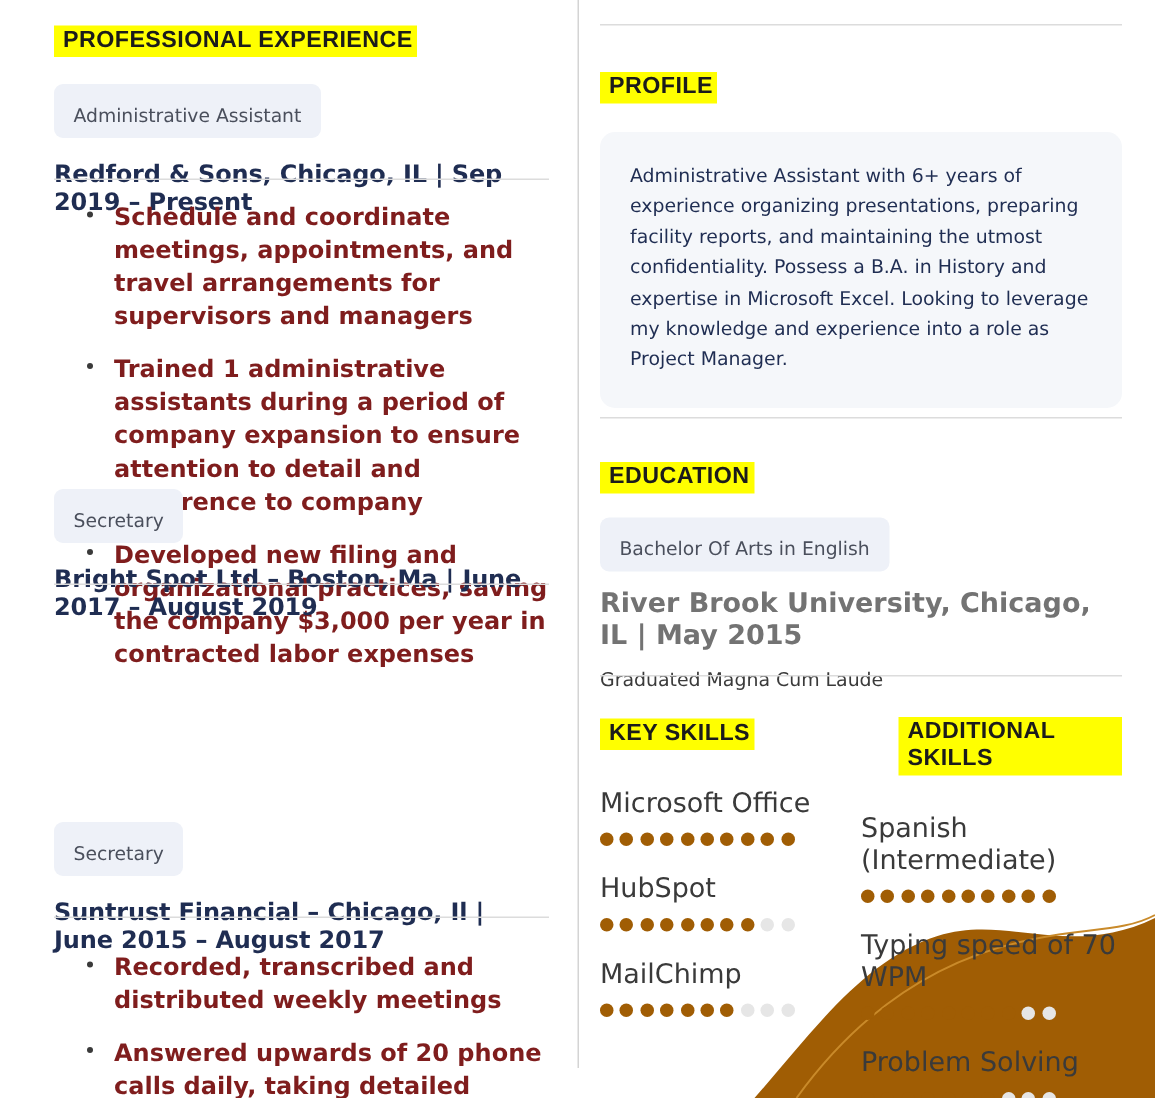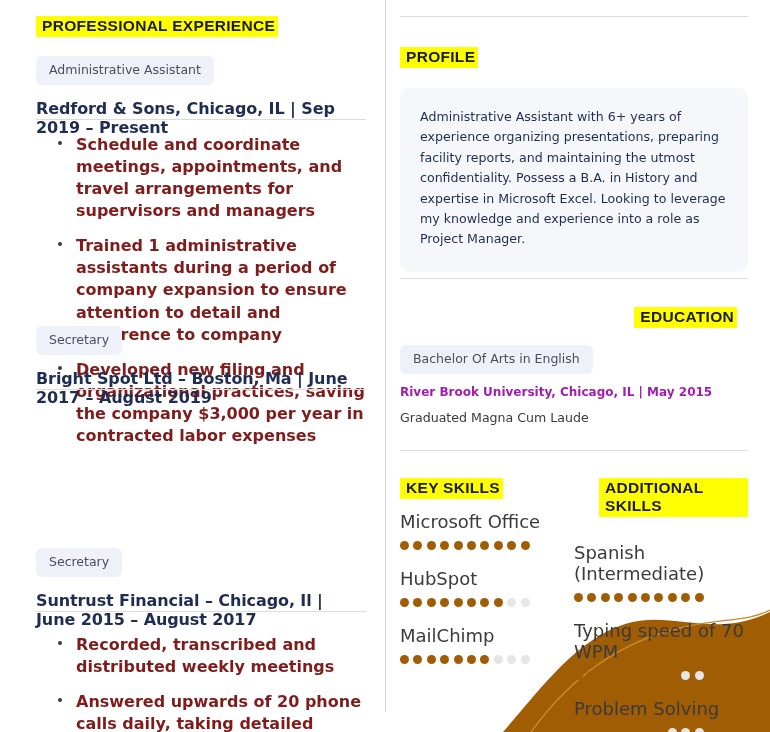--- a/index.html
+++ b/index.html
@@ -71,21 +71,21 @@
     padding: 1px 3px 2px 6px;
     line-height: 1.15;
   }
 
   
   .pill {
     display: inline-block;
     background: #eef1f8;
     color: #4a4f5c;
     font-size: 12.5px;
-    padding: 7px 13px 8px 13px;
+    padding: 14px 13px 8px 13px;
     border-radius: 6px;
     line-height: 1.1;
     font-family: "DejaVu Sans", sans-serif;
   }
 
   .org-line {
     color: #1f2d52;
     font-size: 16px;
     font-weight: bold;
     margin-top: 14px;
@@ -133,22 +133,22 @@
   }
   .profile-text {
     color: #1f2d52;
     font-size: 12.6px;
     line-height: 1.62;
     margin: 0;
   }
 
   
   .edu-line {
-    color: #a21caf;
-    font-size: 12px;
+    color: #737373;
+    font-size: 18px;
     font-weight: bold;
     margin-top: 11px;
   }
   .edu-sub {
     color: #3a3a3a;
     font-size: 12.6px;
     margin-top: 11px;
   }
 
   
@@ -228,35 +228,35 @@
 
     <div style="position:absolute;left:14px;top:47px;width:348px;">
       <span class="sec-head">PROFILE</span>
     </div>
     <div class="profile-box" style="position:absolute;left:14px;top:88px;width:308px;">
       <p class="profile-text">Administrative Assistant with 6+ years of experience organizing presentations, preparing facility reports, and maintaining the utmost confidentiality. Possess a B.A. in History and expertise in Microsoft Excel. Looking to leverage my knowledge and experience into a role as Project Manager.</p>
     </div>
 
     <hr class="hr" style="position:absolute;left:14px;top:278px;width:348px;">
 
-    <div style="position:absolute;left:3px;top:307px;width:348px;text-align:right;">
+    <div style="position:absolute;left:14px;top:307px;width:348px;">
       <span class="sec-head">EDUCATION</span>
     </div>
     <div style="position:absolute;left:14px;top:345px;width:348px;">
       <span class="pill">Bachelor Of Arts in English</span>
       <div class="edu-line">River Brook University, Chicago, IL | May 2015</div>
       <div class="edu-sub">Graduated Magna Cum Laude</div>
     </div>
 
     <hr class="hr" style="position:absolute;left:14px;top:450px;width:348px;">
 
     <div class="skills-cols" style="position:absolute;left:14px;top:478px;width:360px;">
 
       <div class="skills-col">
-        <div style="margin-bottom:12px;text-decoration:underline;">
+        <div style="margin-bottom:25px;text-decoration:underline;">
           <span class="sec-head">KEY SKILLS</span>
         </div>
         <div>
           <div class="skill-name">Microsoft Office</div>
           <div class="dots">
               <span class="dot on"></span>
               <span class="dot on"></span>
               <span class="dot on"></span>
               <span class="dot on"></span>
               <span class="dot on"></span>

